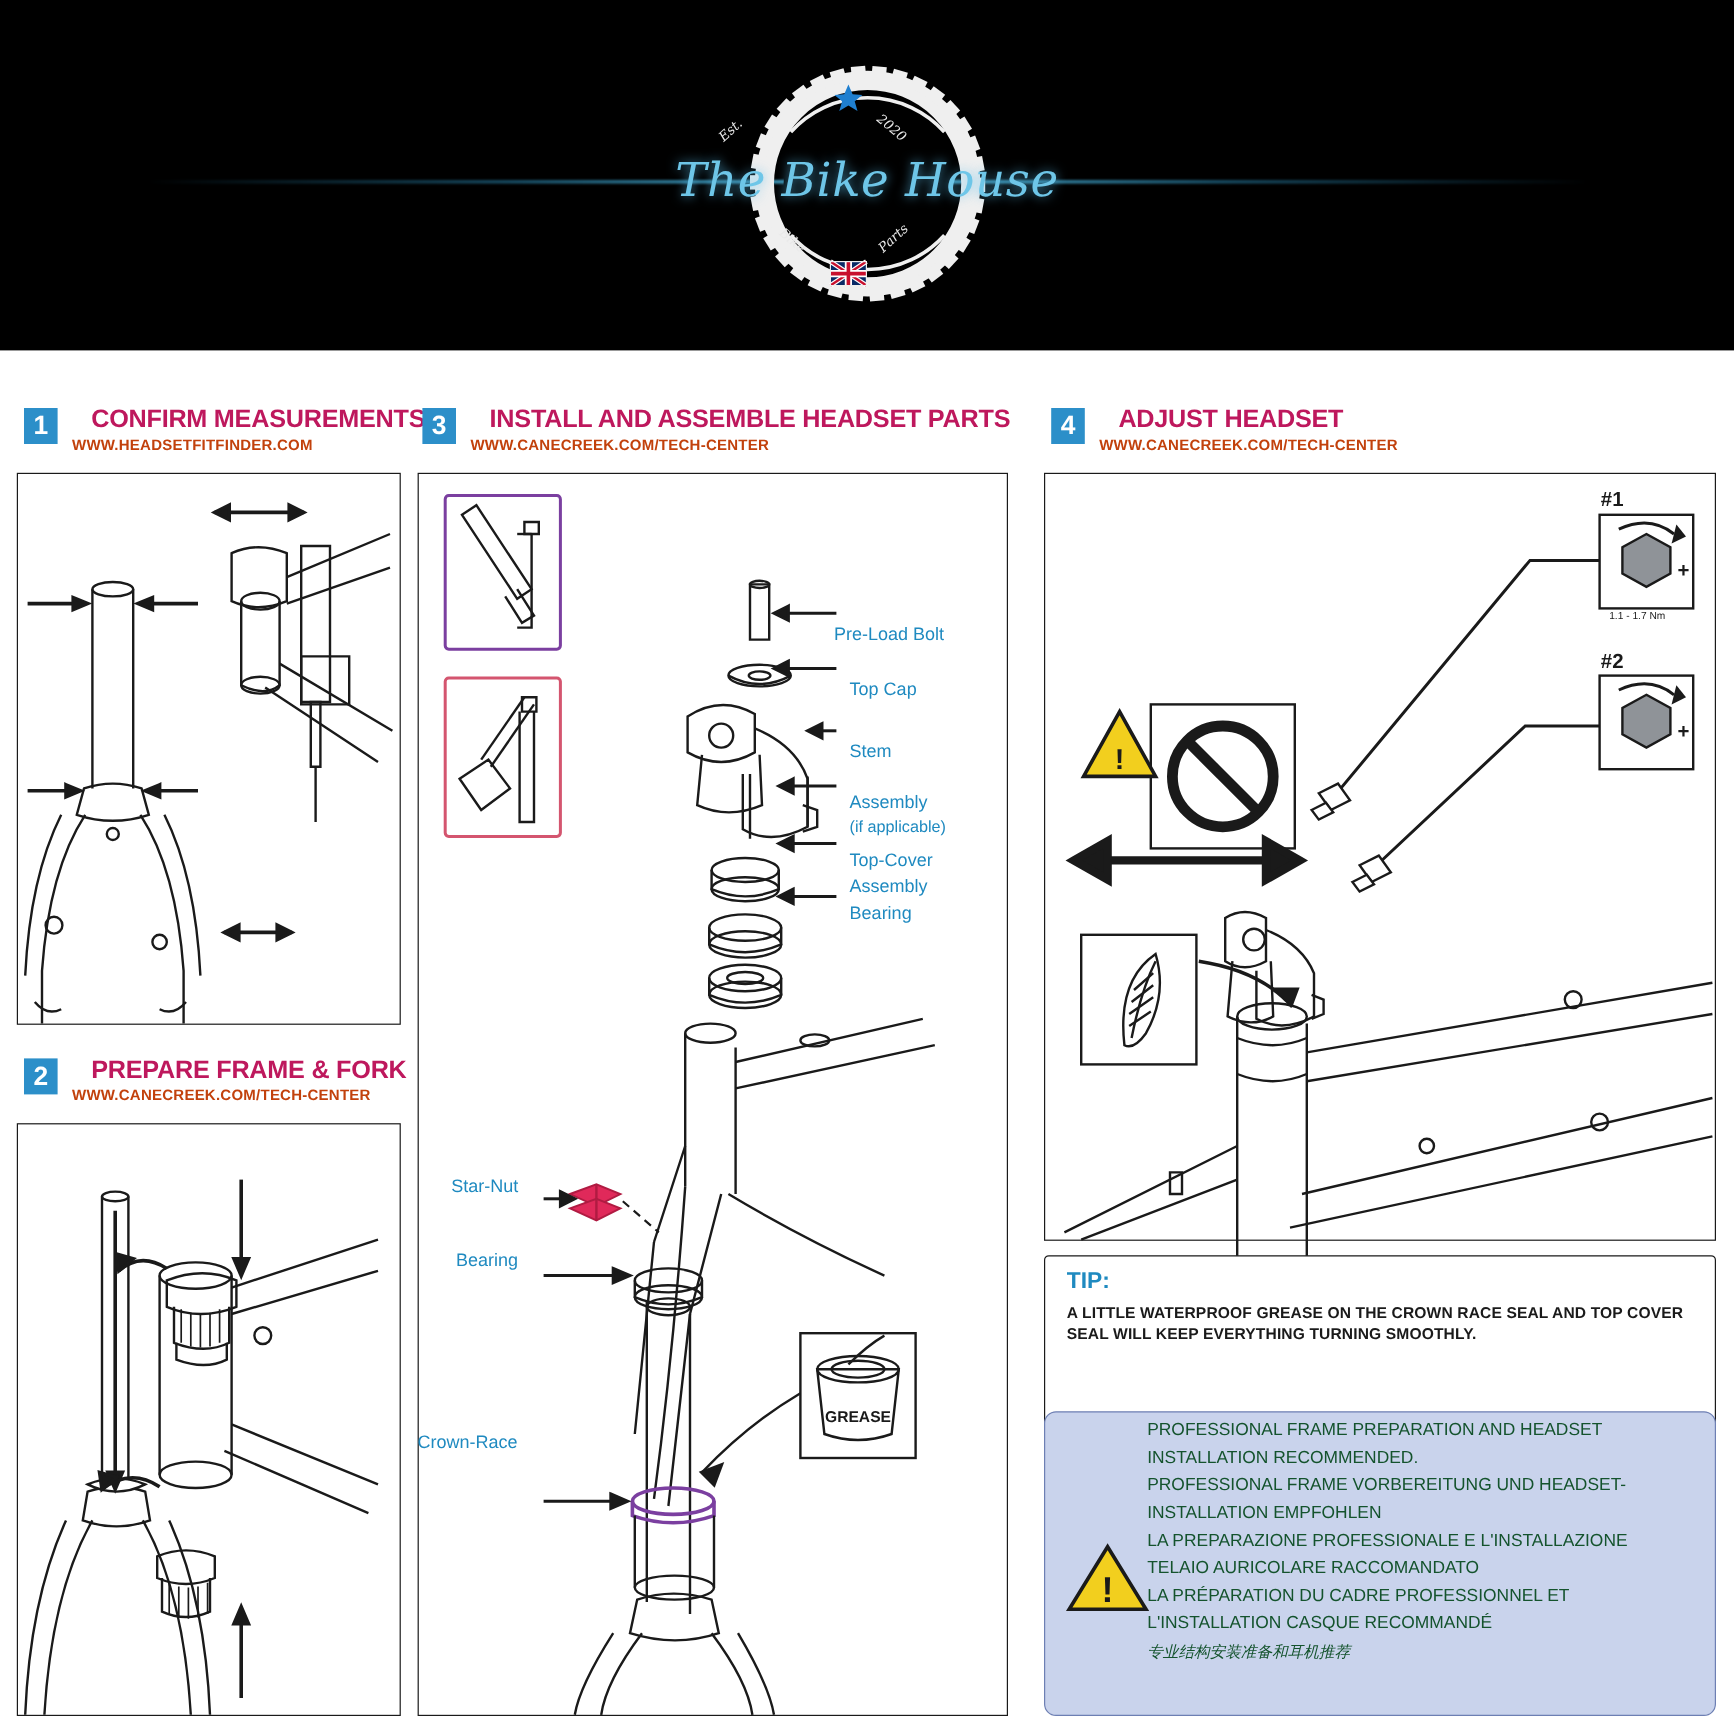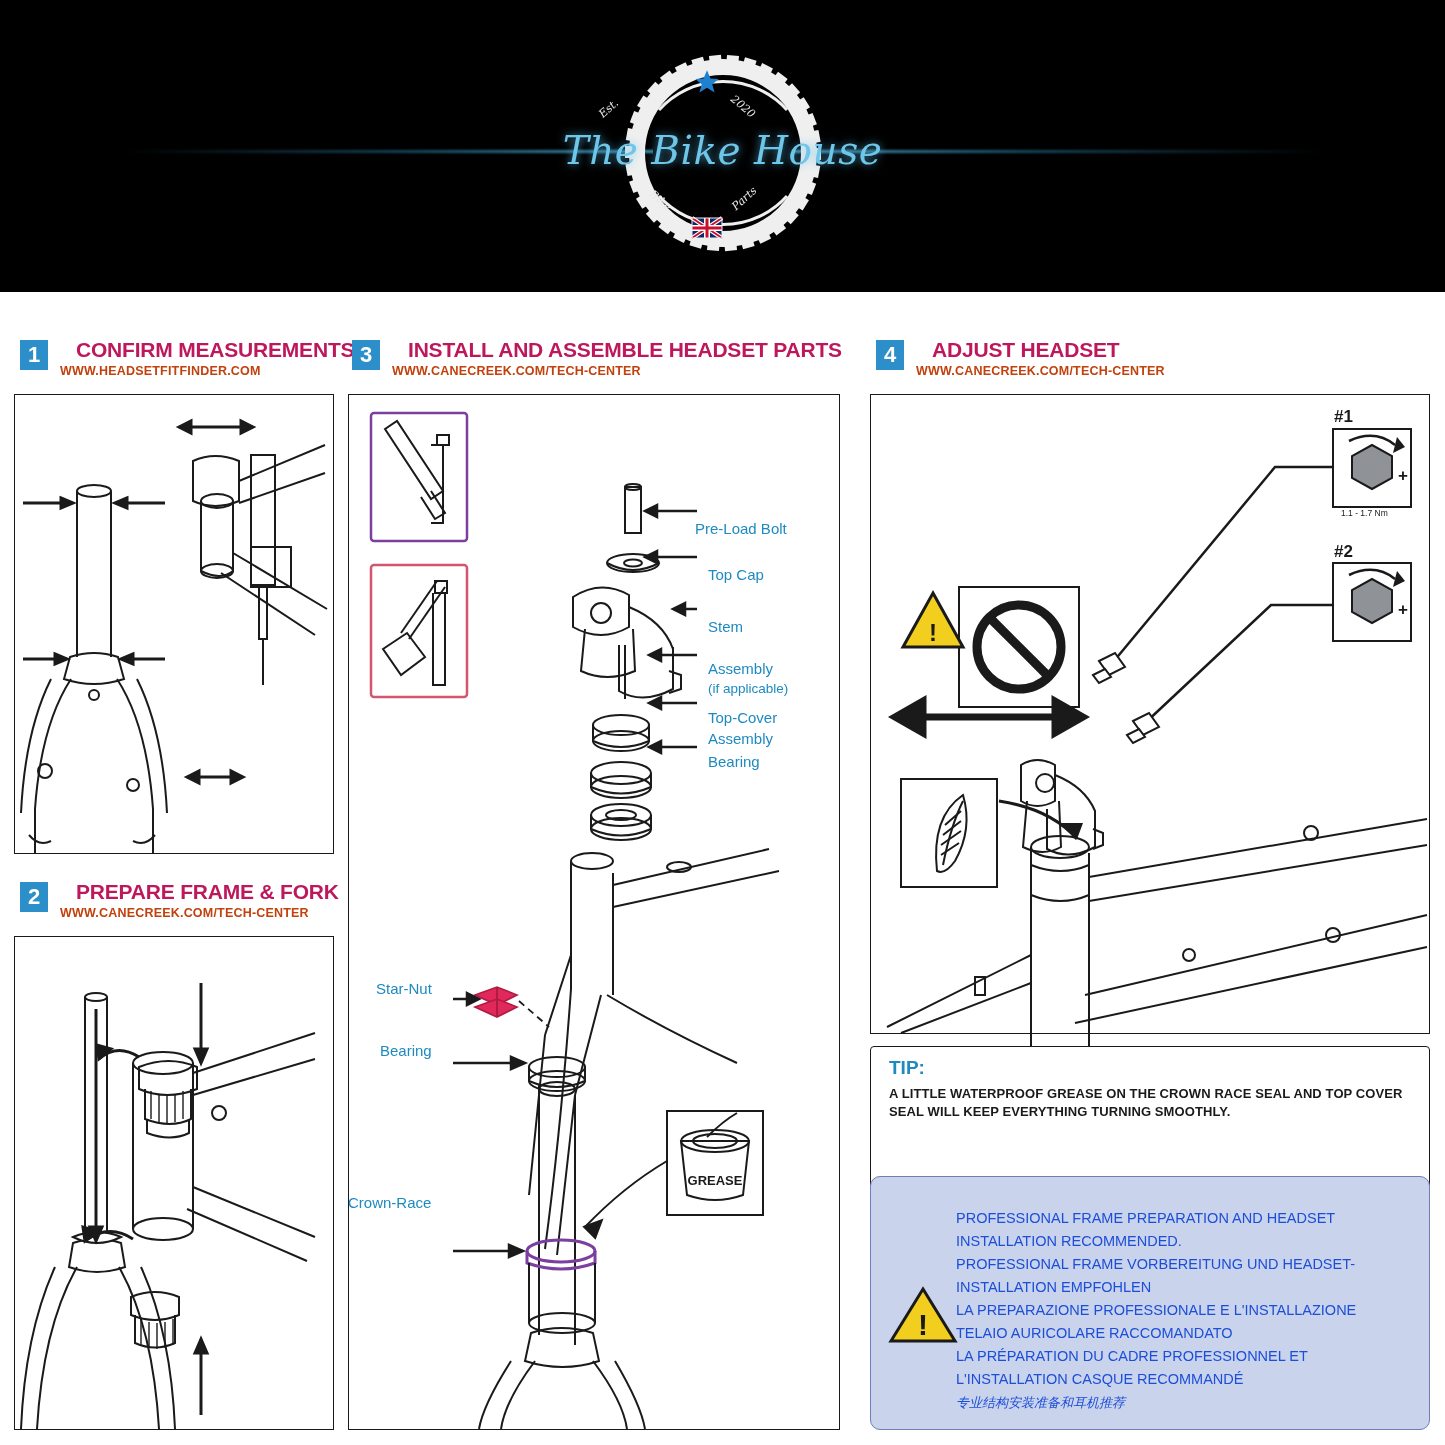--- a/index.html
+++ b/index.html
@@ -70,21 +70,21 @@
   }
   .tipbox{
     position:absolute;border:1.5px solid #1a1a1a;background:#ffffff;box-sizing:border-box;
     border-radius:4px;
   }
   .tip-title{position:absolute;left:18px;top:10px;font-size:19px;font-weight:bold;color:#1f8ac0;}
   .tip-text{position:absolute;left:18px;top:38px;width:520px;font-size:13px;line-height:18px;color:#1a1a1a;font-weight:bold;letter-spacing:.1px;}
   .warnbox{
     position:absolute;background:#c9d3ec;border:1.5px solid #6d7fb3;border-radius:10px;box-sizing:border-box;
   }
-  .warn-text{position:absolute;left:85px;top:30px;width:470px;font-size:14.5px;line-height:23px;color:#1d4ed8;}
+  .warn-text{position:absolute;left:85px;top:4px;width:470px;font-size:14.5px;line-height:23px;color:#14532d;}
   .warn-text .cn{font-size:13px;font-style:italic;}
   svg{overflow:visible;}
 </style>
 </head>
 <body>
 
 <div class="header">
   <div class="glow"></div>
   <div class="logo">
     <svg width="300" height="210" viewBox="0 0 300 210">

